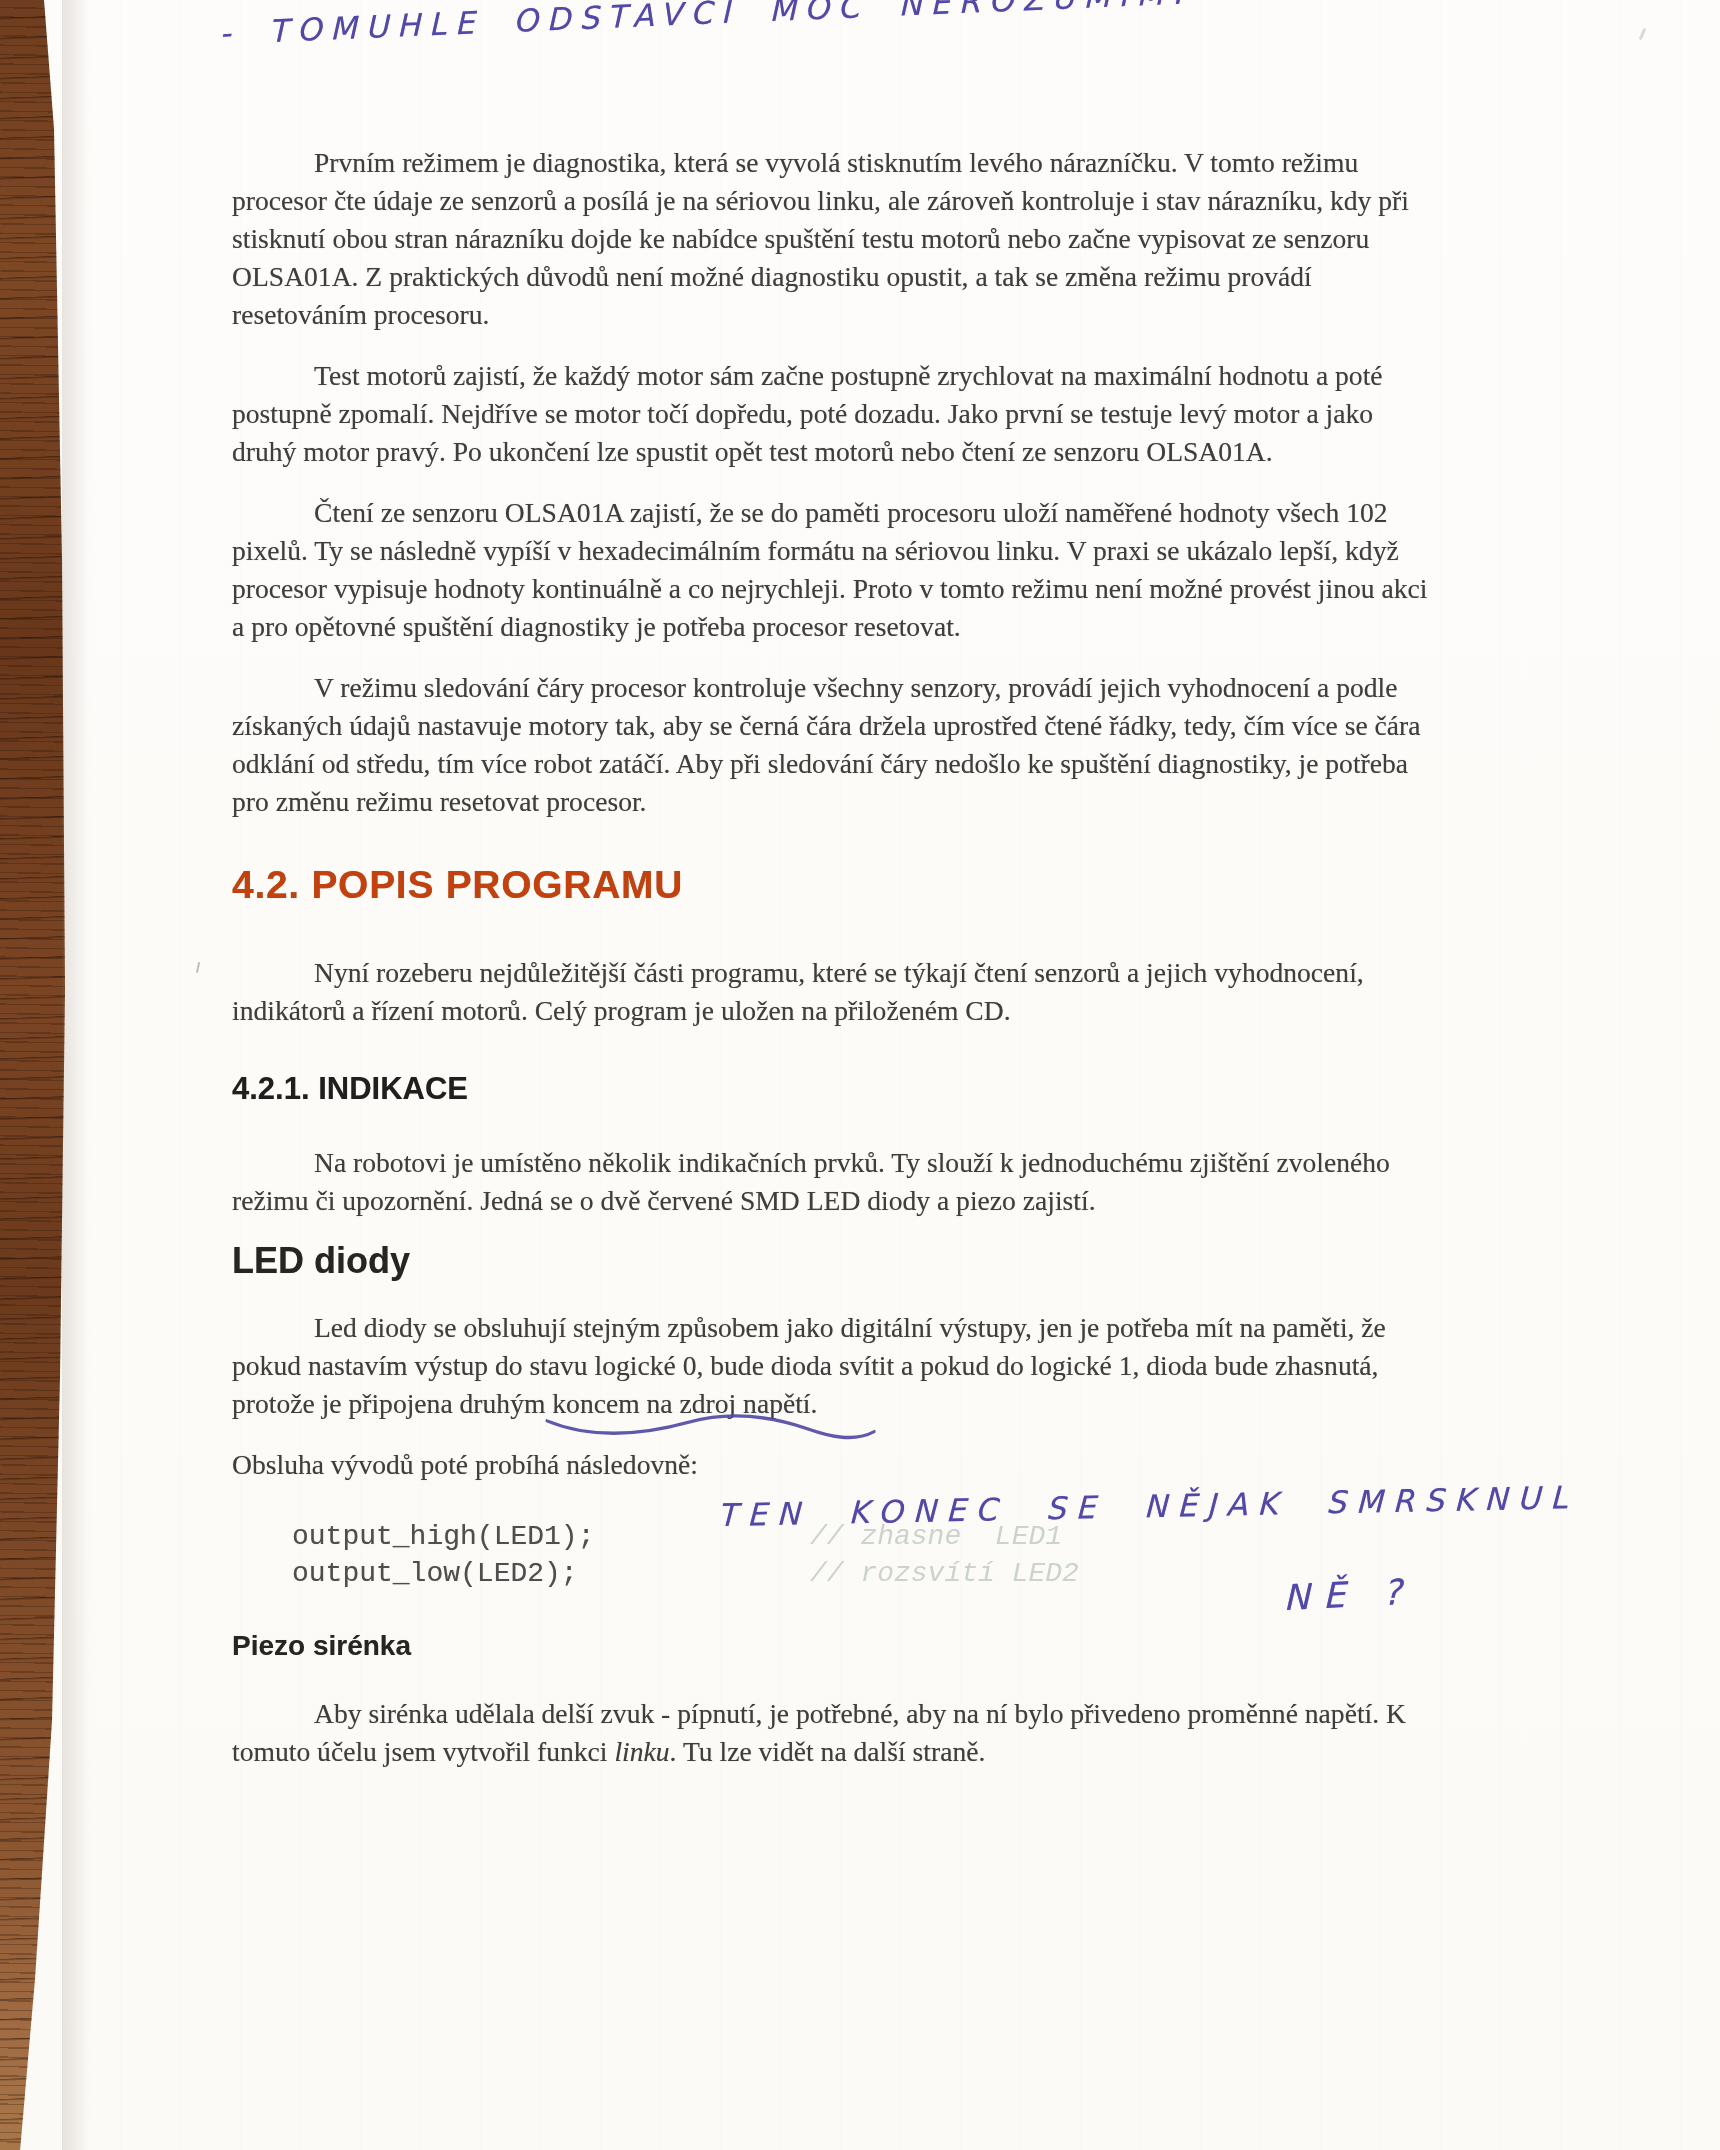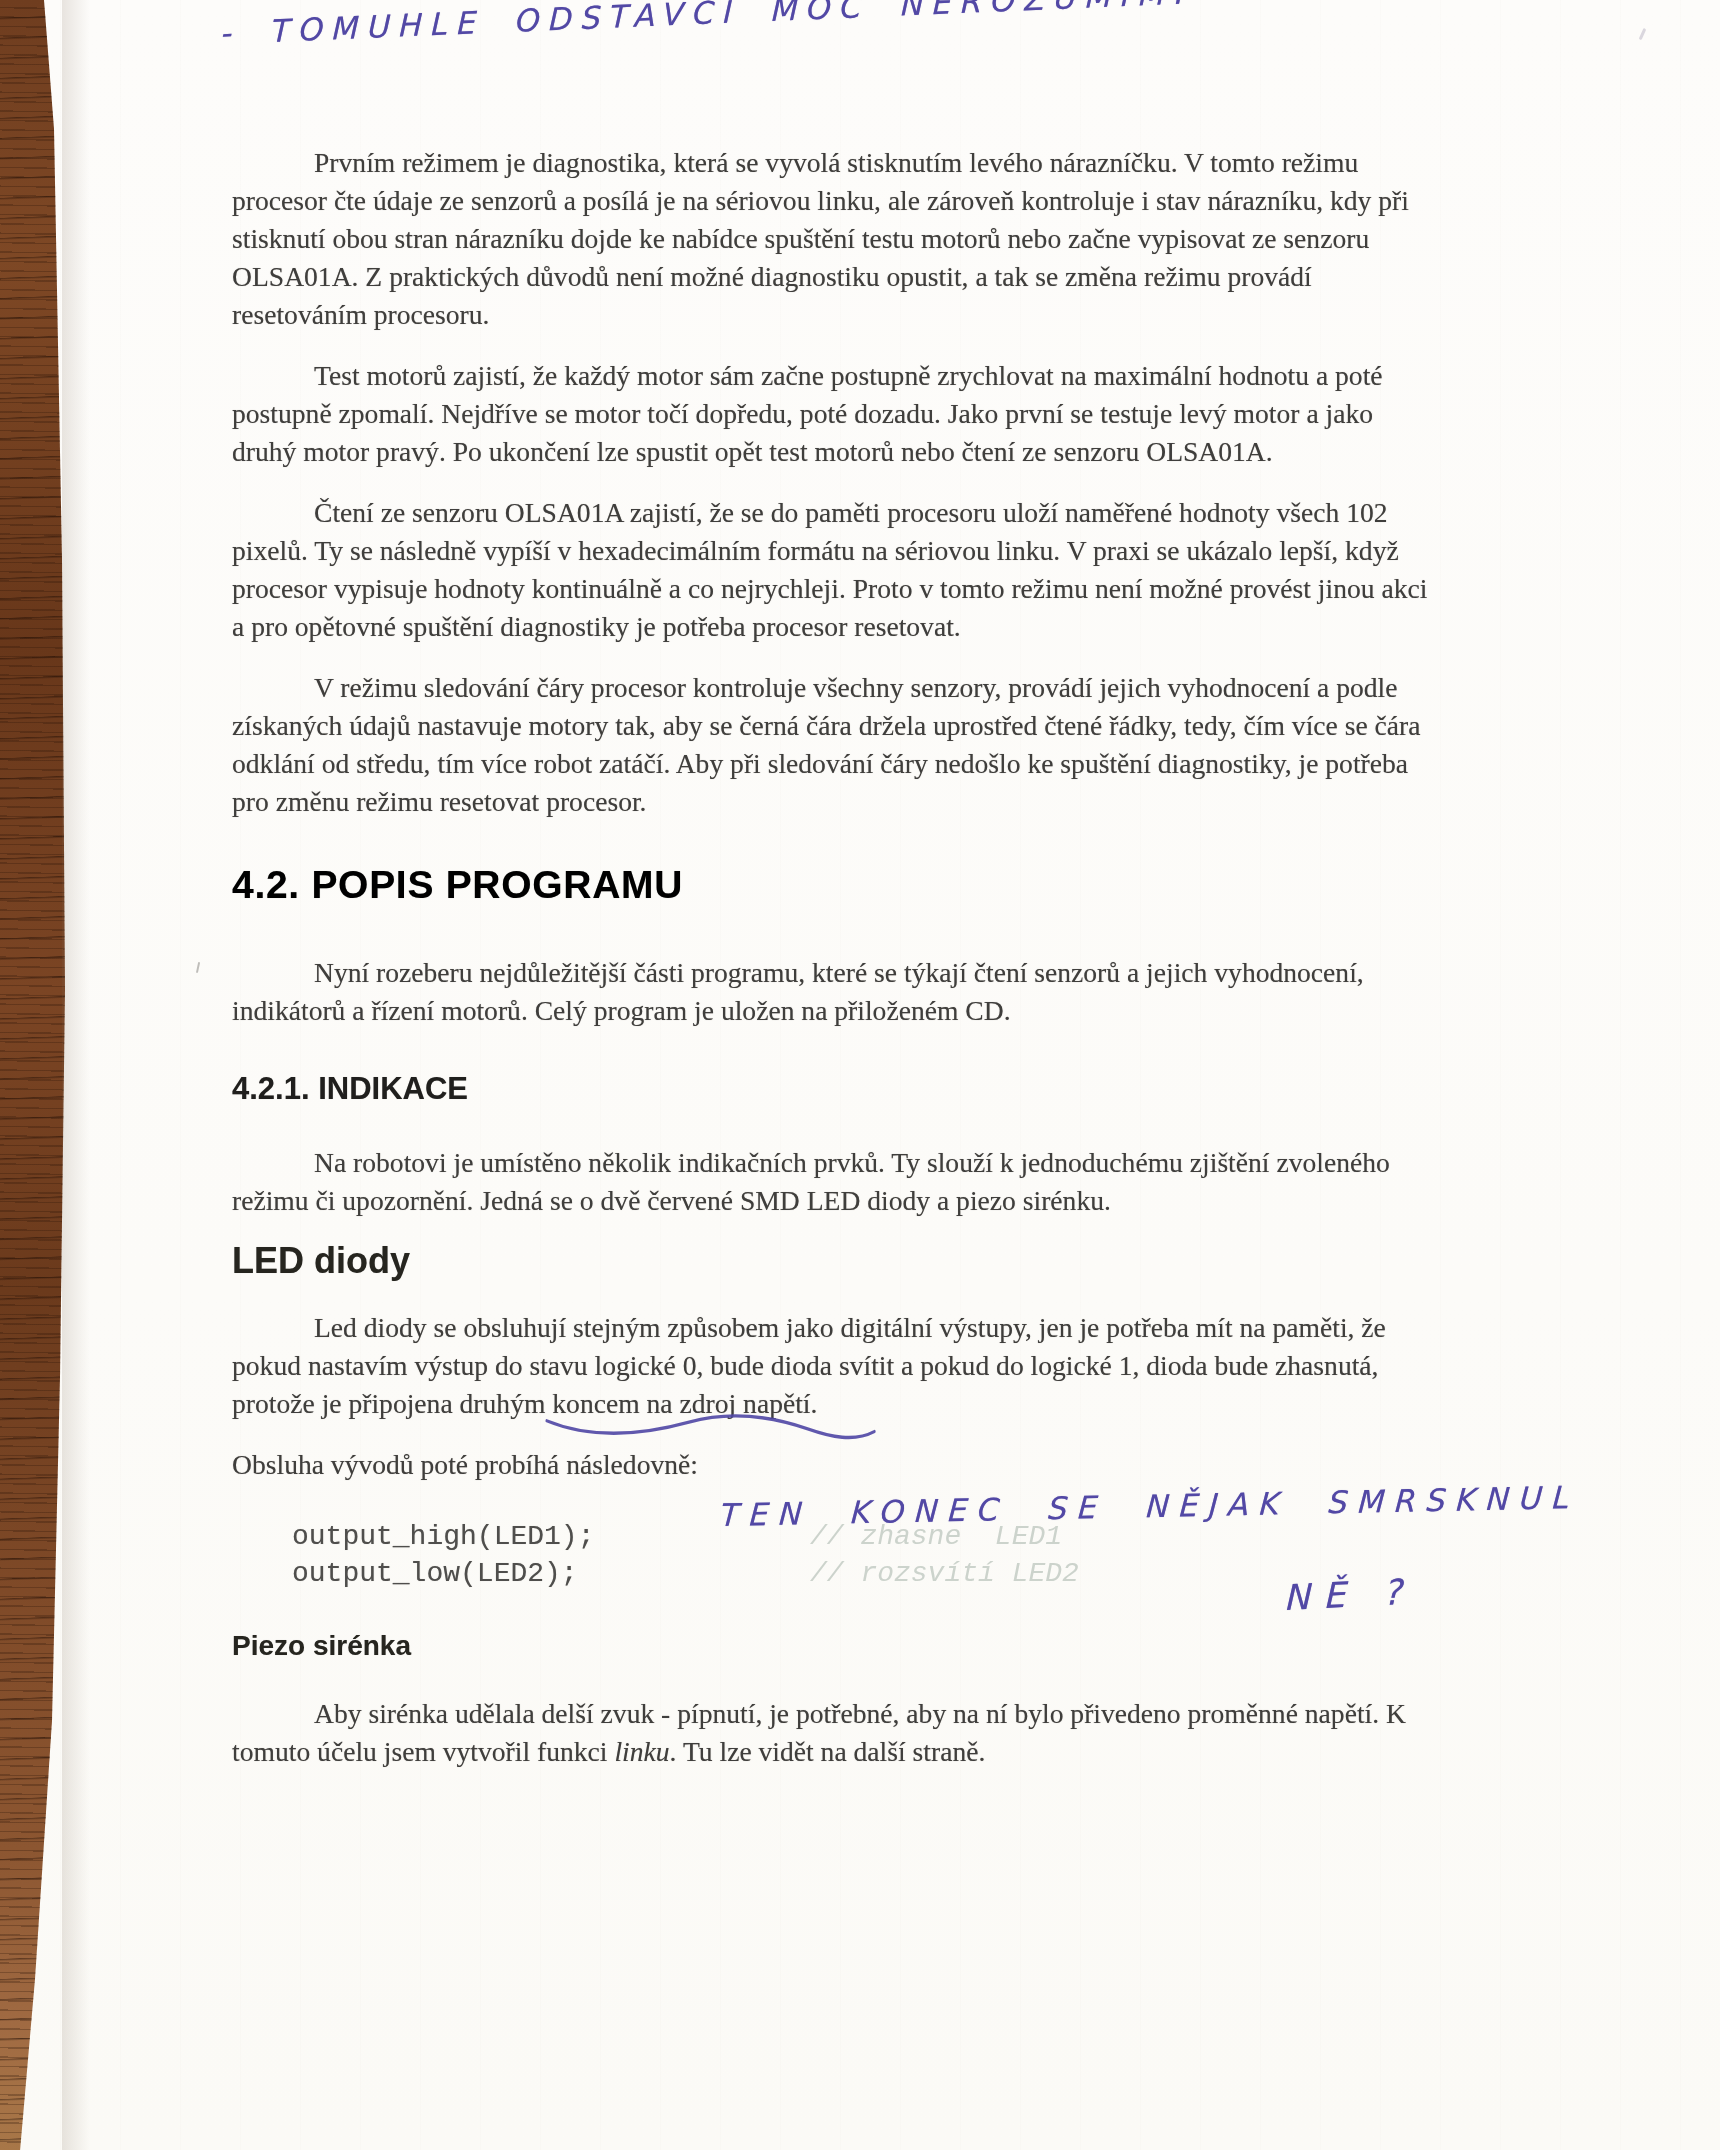--- a/index.html
+++ b/index.html
@@ -30,21 +30,21 @@
   
   .content{
     position:absolute;left:232px;top:144px;width:1210px;
     color:#3f3e3c;font-size:27.6px;line-height:38px;
     text-shadow:0 0 0.8px rgba(95,90,84,0.55);
   }
   .para{margin:0 0 23px 0;text-indent:82px;text-align:left;}
   .no-indent{text-indent:0;}
   .h1{
     font-family:"Liberation Sans", sans-serif;font-weight:bold;
-    font-size:39px;line-height:1;color:#000000;letter-spacing:0.7px;
+    font-size:39px;line-height:1;color:#c2410c;letter-spacing:0.7px;
     text-shadow:0 0 0.7px rgba(0,0,0,0.4);
     margin:44px 0 50px 0;text-indent:0;
   }
   .h2{
     font-family:"Liberation Sans", sans-serif;font-weight:bold;
     font-size:31px;line-height:1;color:#201f1d;
     text-shadow:0 0 0.7px rgba(0,0,0,0.35);
     margin:43px 0 40px 0;text-indent:0;
   }
   .h3{
@@ -118,21 +118,21 @@
   <p class="para">Čtení ze senzoru OLSA01A zajistí, že se do paměti procesoru uloží naměřené hodnoty všech 102 pixelů. Ty se následně vypíší v hexadecimálním formátu na sériovou linku. V praxi se ukázalo lepší, když procesor vypisuje hodnoty kontinuálně a co nejrychleji. Proto v tomto režimu není možné provést jinou akci a pro opětovné spuštění diagnostiky je potřeba procesor resetovat.</p>
 
   <p class="para">V režimu sledování čáry procesor kontroluje všechny senzory, provádí jejich vyhodnocení a podle získaných údajů nastavuje motory tak, aby se černá čára držela uprostřed čtené řádky, tedy, čím více se čára odklání od středu, tím více robot zatáčí. Aby při sledování čáry nedošlo ke spuštění diagnostiky, je potřeba pro změnu režimu resetovat procesor.</p>
 
   <h1 class="h1">4.2. POPIS PROGRAMU</h1>
 
   <p class="para">Nyní rozeberu nejdůležitější části programu, které se týkají čtení senzorů a jejich vyhodnocení, indikátorů a řízení motorů. Celý program je uložen na přiloženém CD.</p>
 
   <h2 class="h2">4.2.1. INDIKACE</h2>
 
-  <p class="para">Na robotovi je umístěno několik indikačních prvků. Ty slouží k jednoduchému zjištění zvoleného režimu či upozornění. Jedná se o dvě červené SMD LED diody a piezo sirénku.</p>
+  <p class="para">Na robotovi je umístěno několik indikačních prvků. Ty slouží k jednoduchému zjištění zvoleného režimu či upozornění. Jedná se o dvě červené SMD LED diody a piezo zajistí.</p>
 
   <h3 class="h3">LED diody</h3>
 
   <p class="para">
     <span>Led diody se obsluhují stejným způsobem jako digitální výstupy, jen je potřeba mít na paměti, že pokud nastavím výstup do stavu logické 0, bude dioda svítit a pokud do logické 1, dioda bude zhasnutá, protože je připojena druhým </span><span class="u-wrap"><span>koncem na zdroj napětí.</span><svg class="u-swoosh" viewBox="0 0 760 64" preserveAspectRatio="none">
           <path d="M6,16 C110,44 230,36 330,18 C430,0 520,10 600,28 C652,40 706,48 752,32" fill="none" stroke="#4f46a4" stroke-width="5" stroke-linecap="round" opacity="0.9"></path>
         </svg></span>
   </p>
 
   <p class="para no-indent obsluha">Obsluha vývodů poté probíhá následovně:</p>

